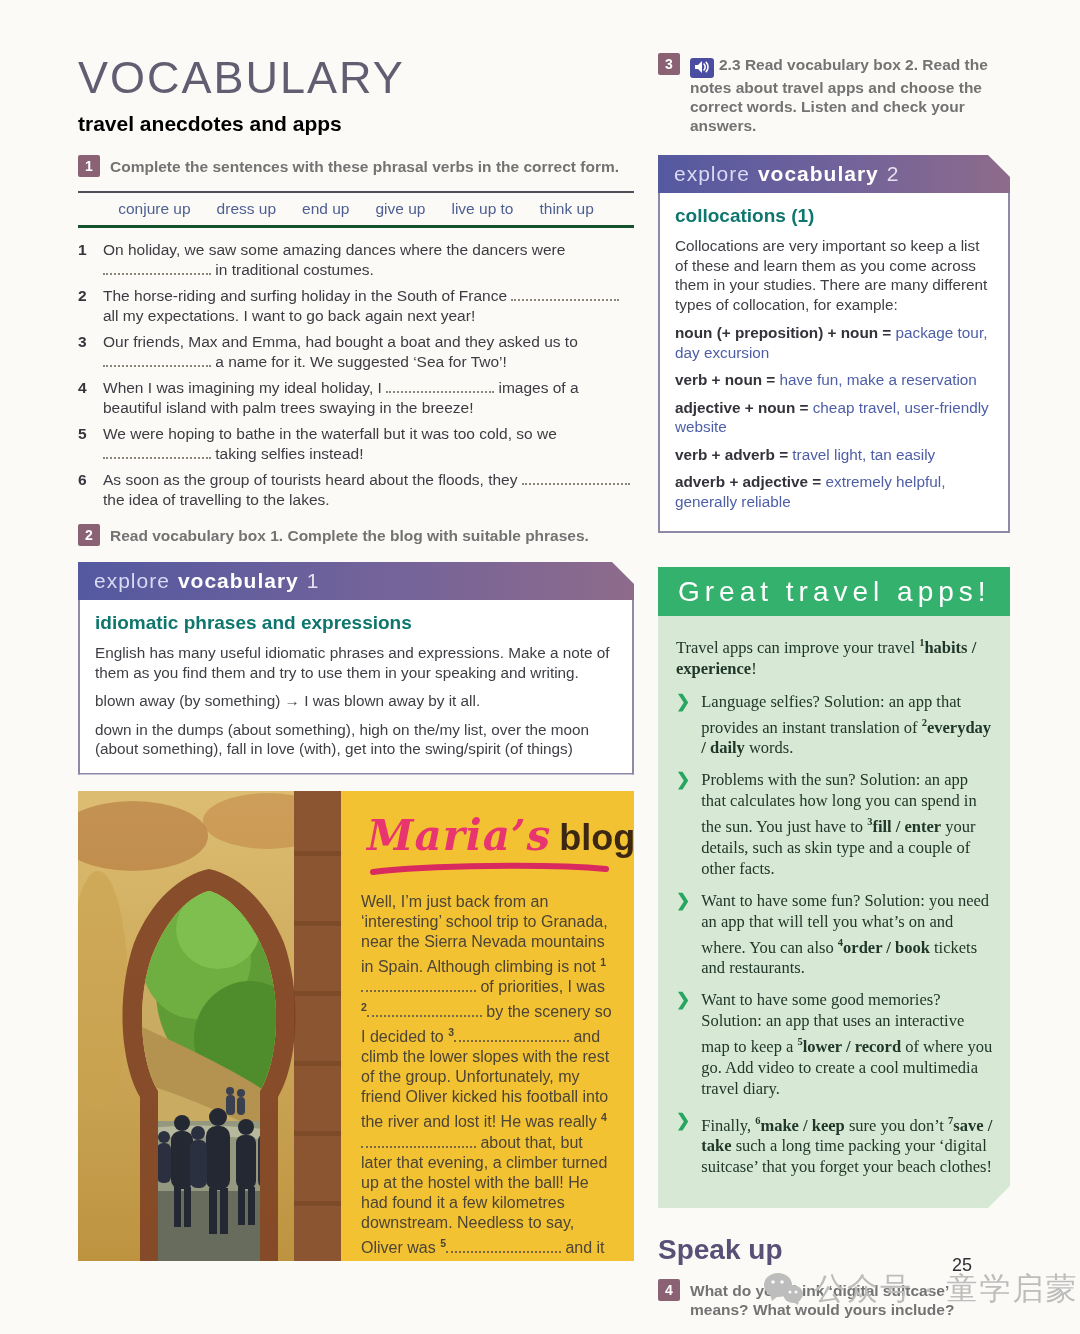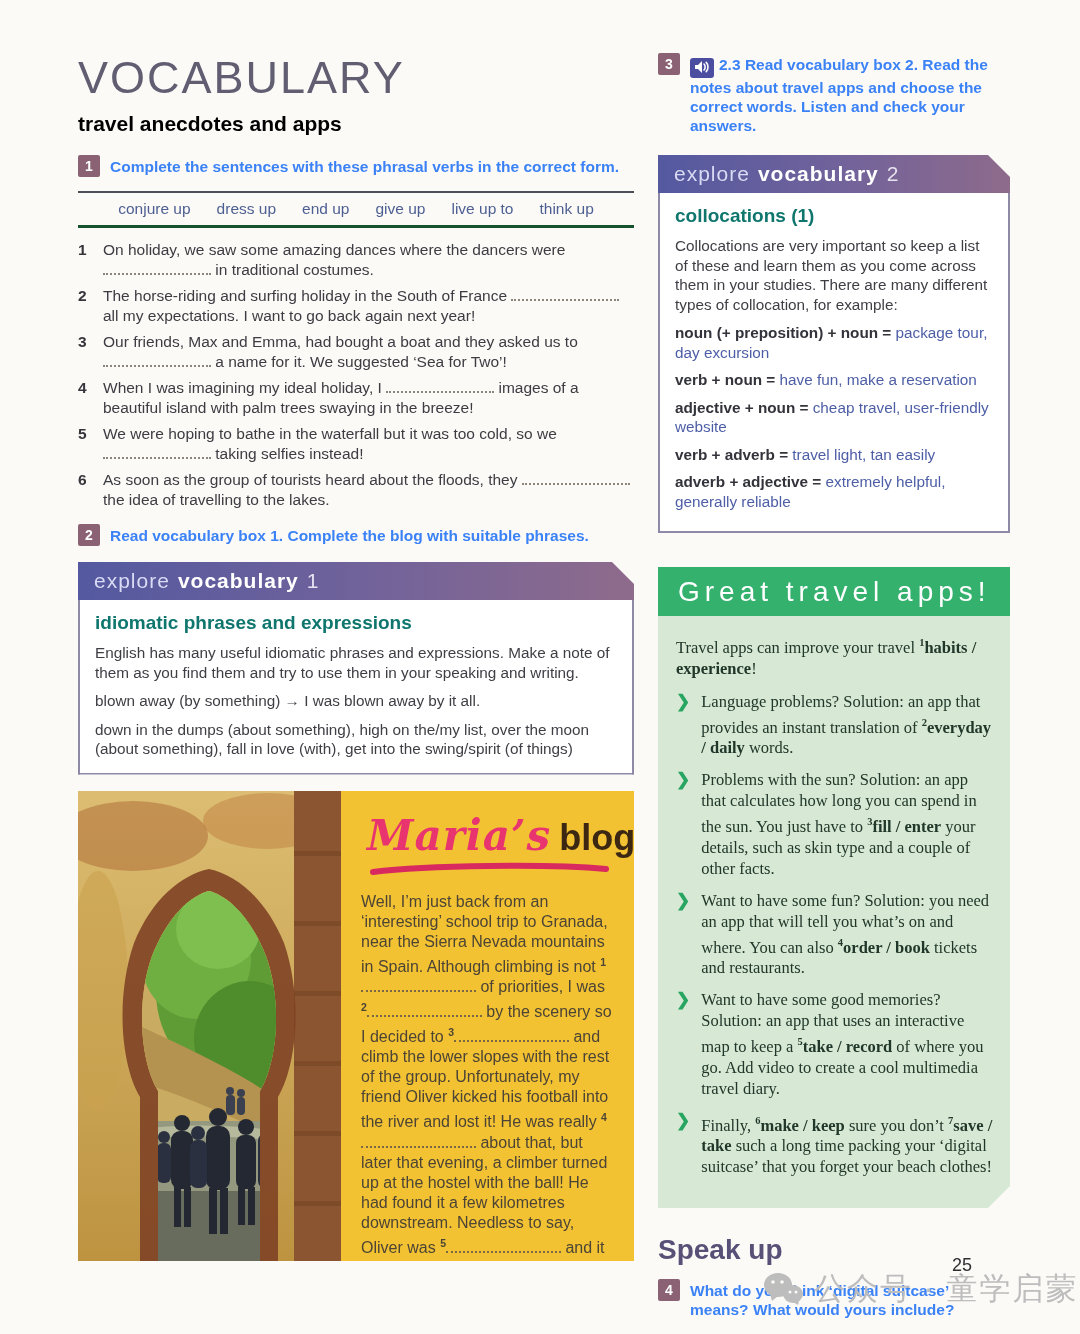--- a/index.html
+++ b/index.html
@@ -16,21 +16,21 @@
   .main-title { font-size:45px; font-weight:300; letter-spacing:2px; color:#615e72; }
   .sub-title  { font-size:21px; font-weight:700; color:#000000; margin-top:8px; }
 
   
   .ex-row { display:flex; gap:10px; align-items:flex-start; margin-top:18px; }
   .ex-badge {
     flex:0 0 auto; width:22px; height:22px; background:#8a6273; color:#fff;
     font-size:14px; font-weight:700; display:flex; align-items:center; justify-content:center;
     border-radius:2px; margin-top:1px;
   }
-  .ex-text { font-size:15.5px; line-height:19px; font-weight:700; color:#3b82f6; padding-top:3px; }
+  .ex-text { font-size:15.5px; line-height:19px; font-weight:700; color:#737373; padding-top:3px; }
   .audio-chip {
     display:inline-block; vertical-align:-4px; width:24px; height:20px; background:#4a4da0;
     border-radius:3px; margin-right:5px; text-align:center;
   }
   .audio-chip svg { margin-top:2px; }
 
   
   .word-bank {
     margin-top:14px; border-top:2px solid #4e4e58; border-bottom:3px solid #14532d;
     padding:7px 4px; display:flex; justify-content:center; gap:26px;
@@ -319,36 +319,36 @@
     </div>
 
     <div class="apps-box">
       <div class="apps-head">Great travel apps!</div>
       <div class="apps-body">
         <div class="apps-intro"><span>Travel apps can improve your travel </span><sup>1</sup><span class="seg-b">habits / experience</span><span>!</span></div>
         <div>
 
             <div class="apps-bullet">
               <span class="chev">❯</span>
-              <span><span>Language problems? Solution: an app that provides an instant translation of </span><sup>2</sup><span class="seg-b">everyday / daily</span><span> words.</span></span>
+              <span><span>Language selfies? Solution: an app that provides an instant translation of </span><sup>2</sup><span class="seg-b">everyday / daily</span><span> words.</span></span>
             </div>
 
             <div class="apps-bullet">
               <span class="chev">❯</span>
               <span><span>Problems with the sun? Solution: an app that calculates how long you can spend in the sun. You just have to </span><sup>3</sup><span class="seg-b">fill / enter</span><span> your details, such as skin type and a couple of other facts.</span></span>
             </div>
 
             <div class="apps-bullet">
               <span class="chev">❯</span>
               <span><span>Want to have some fun? Solution: you need an app that will tell you what’s on and where. You can also </span><sup>4</sup><span class="seg-b">order / book</span><span> tickets and restaurants.</span></span>
             </div>
 
             <div class="apps-bullet">
               <span class="chev">❯</span>
-              <span><span>Want to have some good memories? Solution: an app that uses an interactive map to keep a </span><sup>5</sup><span class="seg-b">take / record</span><span> of where you go. Add video to create a cool multimedia travel diary.</span></span>
+              <span><span>Want to have some good memories? Solution: an app that uses an interactive map to keep a </span><sup>5</sup><span class="seg-b">lower / record</span><span> of where you go. Add video to create a cool multimedia travel diary.</span></span>
             </div>
 
             <div class="apps-bullet">
               <span class="chev">❯</span>
               <span><span>Finally, </span><sup>6</sup><span class="seg-b">make / keep</span><span> sure you don’t </span><sup>7</sup><span class="seg-b">save / take</span><span> such a long time packing your ‘digital suitcase’ that you forget your beach clothes!</span></span>
             </div>
           </div>
       </div>
     </div>
 

